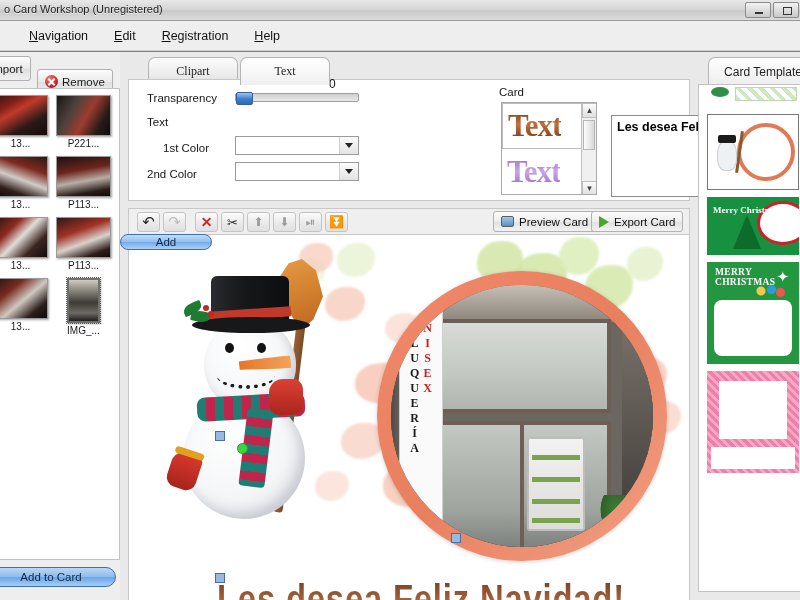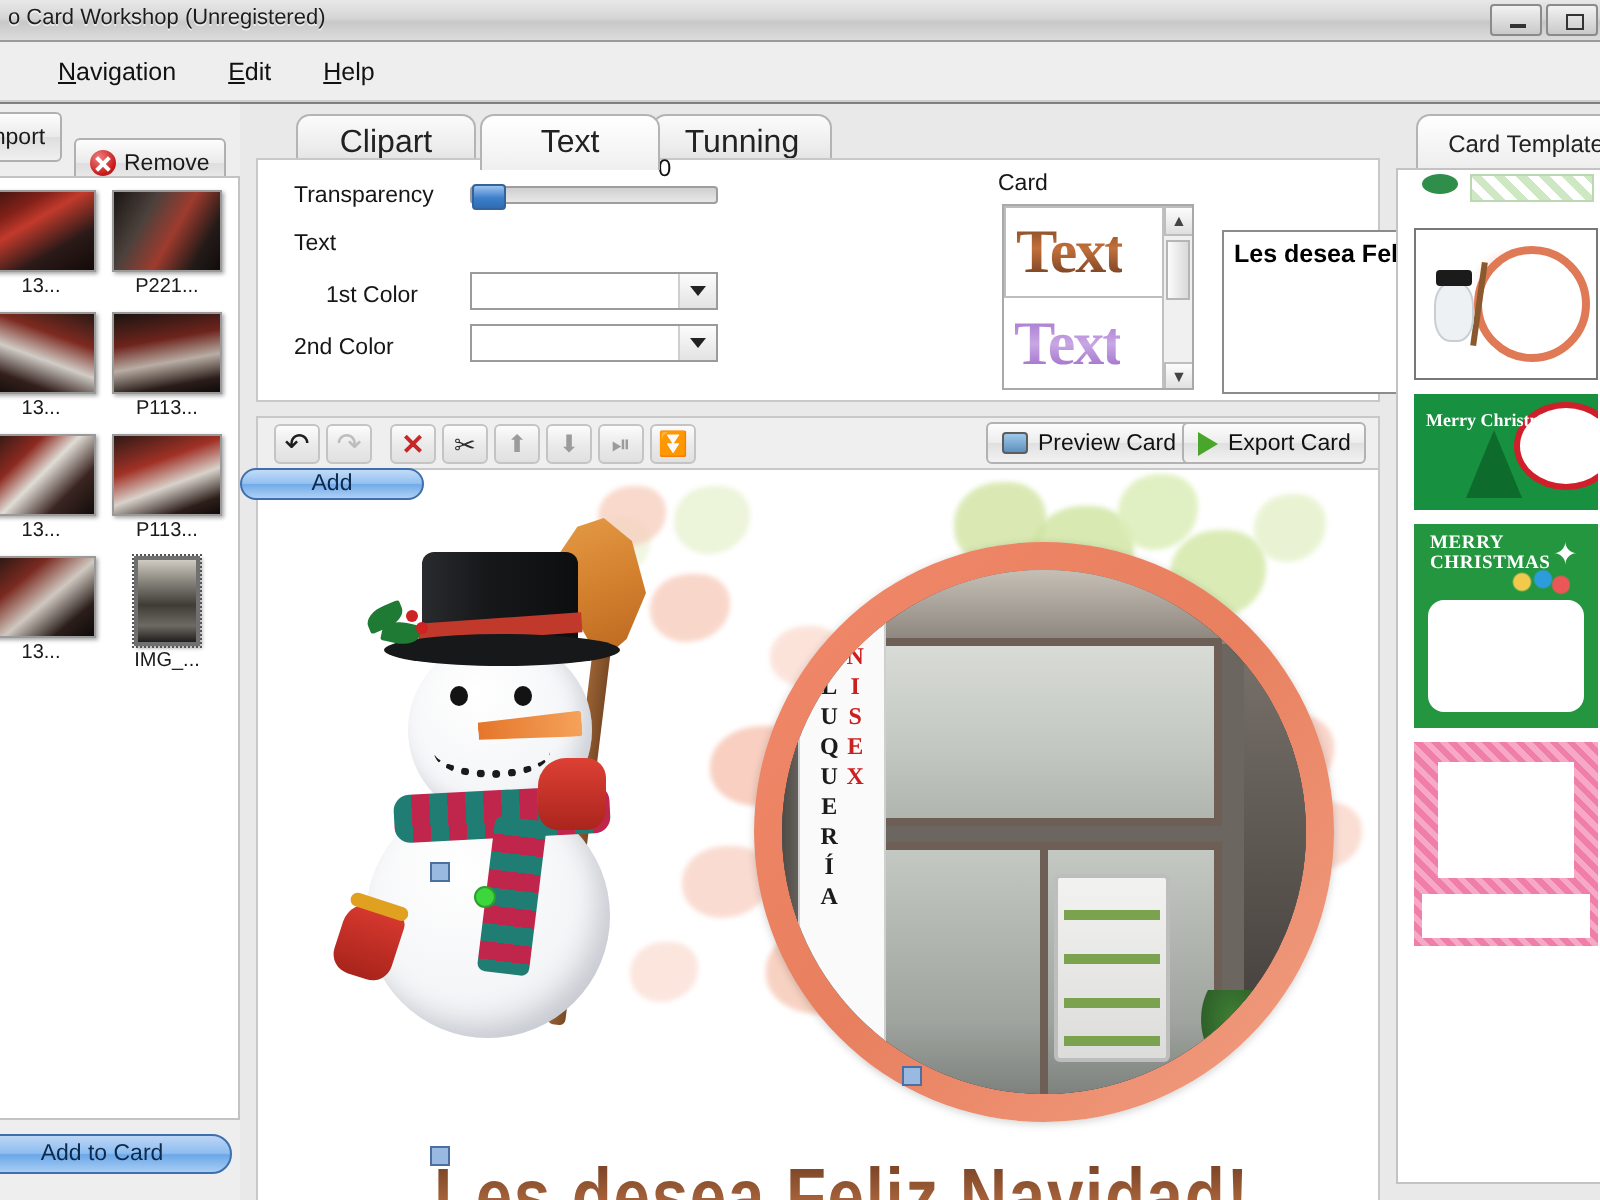--- a/index.html
+++ b/index.html
@@ -110,21 +110,21 @@
     font-size: 11.5px; color: #0d2a4d; display: flex; align-items: center; justify-content: center;
   }
 
   
   .tabstrip { position: absolute; left: 148px; top: 5px; width: 540px; height: 28px; }
   .tab {
     position: absolute; top: 0; height: 28px; width: 90px;
     border: 1px solid #b4b4b4; border-bottom: none;
     border-radius: 7px 7px 0 0;
     background: linear-gradient(to bottom, #fbfbfb, #ececec 60%, #dcdcdc);
-    font-size: 16px; color: #222; display: flex; align-items: center; justify-content: center;
+    font-size: 12px; color: #222; display: flex; align-items: center; justify-content: center; font-family: Liberation Serif, serif;
   }
   .tab.active { background: linear-gradient(to bottom, #ffffff, #f6f6f6 60%, #efefef); z-index: 3; }
   #tab-0 { left: 0; }
   #tab-1 { left: 92px; }
   #tab-2 { left: 178px; }
 
   
   .props-panel {
     position: absolute; left: 128px; top: 27px; width: 562px; height: 122px;
     background: #fff; border: 1px solid #c8c8c8;
@@ -425,20 +425,21 @@
         </div>
       <div class="tb-btn">
           <span class="g-max"></span>
         </div>
     </div>
   </div>
 
   <div class="menubar">
     <div class="menu-item"><span class="u">N</span><span>avigation</span></div>
     <div class="menu-item"><span class="u">E</span><span>dit</span></div>
+    <div class="menu-item"><span class="u">R</span><span>egistration</span></div>
     <div class="menu-item"><span class="u">H</span><span>elp</span></div>
   </div>
 
   <div class="body-area">
 
     <div class="left-panel">
       <div class="left-toolbar">
         <div class="btn-flat" id="btn-import">
           <span>Import</span>
         </div>
@@ -489,23 +490,20 @@
         <span>Add to Card</span>
       </div>
     </div>
 
     <div class="tabstrip">
       <div class="tab" id="tab-0">
         <span>Clipart</span>
       </div>
       <div class="tab active" id="tab-1">
         <span>Text</span>
-      </div>
-      <div class="tab" id="tab-2">
-        <span>Tunning</span>
       </div>
     </div>
 
     <div class="props-panel">
 
       <div class="prop-label" style="left:18px; top:12px;">Transparency</div>
       <div class="slider-value" style="left:200px; top:-3px;">0</div>
       <div class="slider-track" style="left:106px; top:13px; width:124px;">
         <div class="slider-thumb"></div>
       </div>

